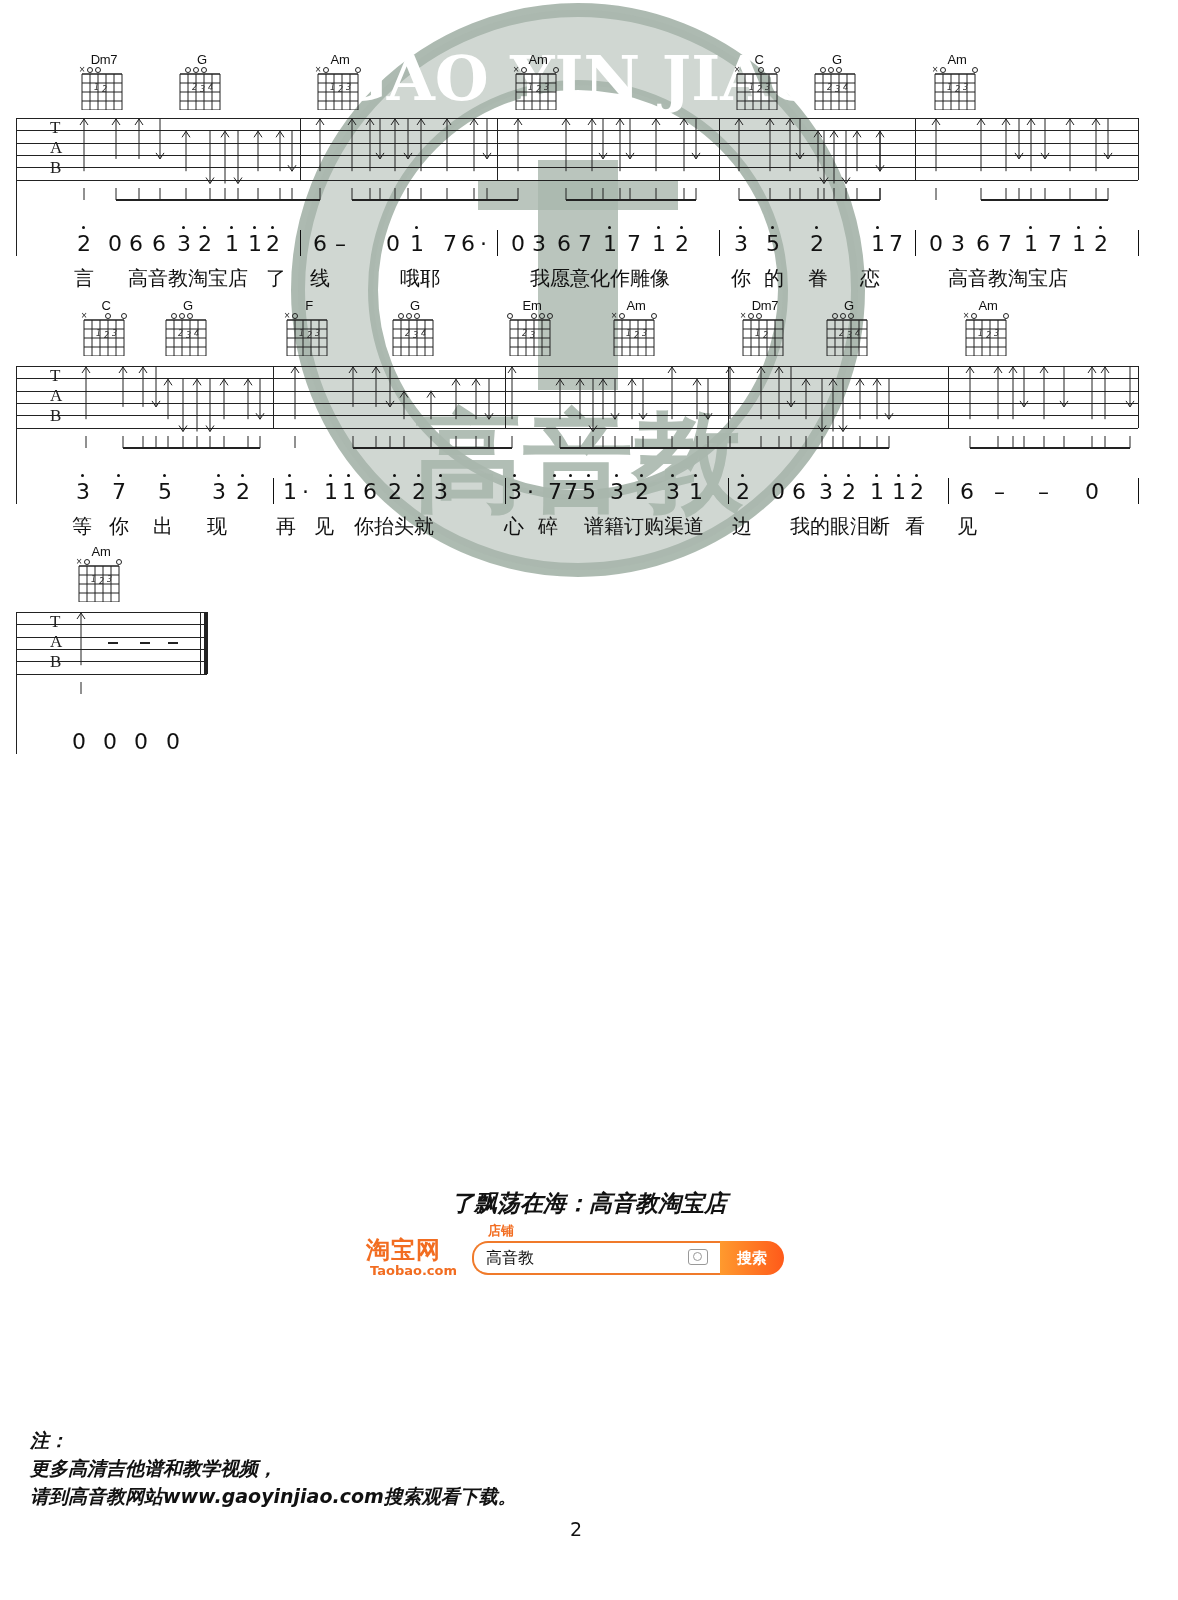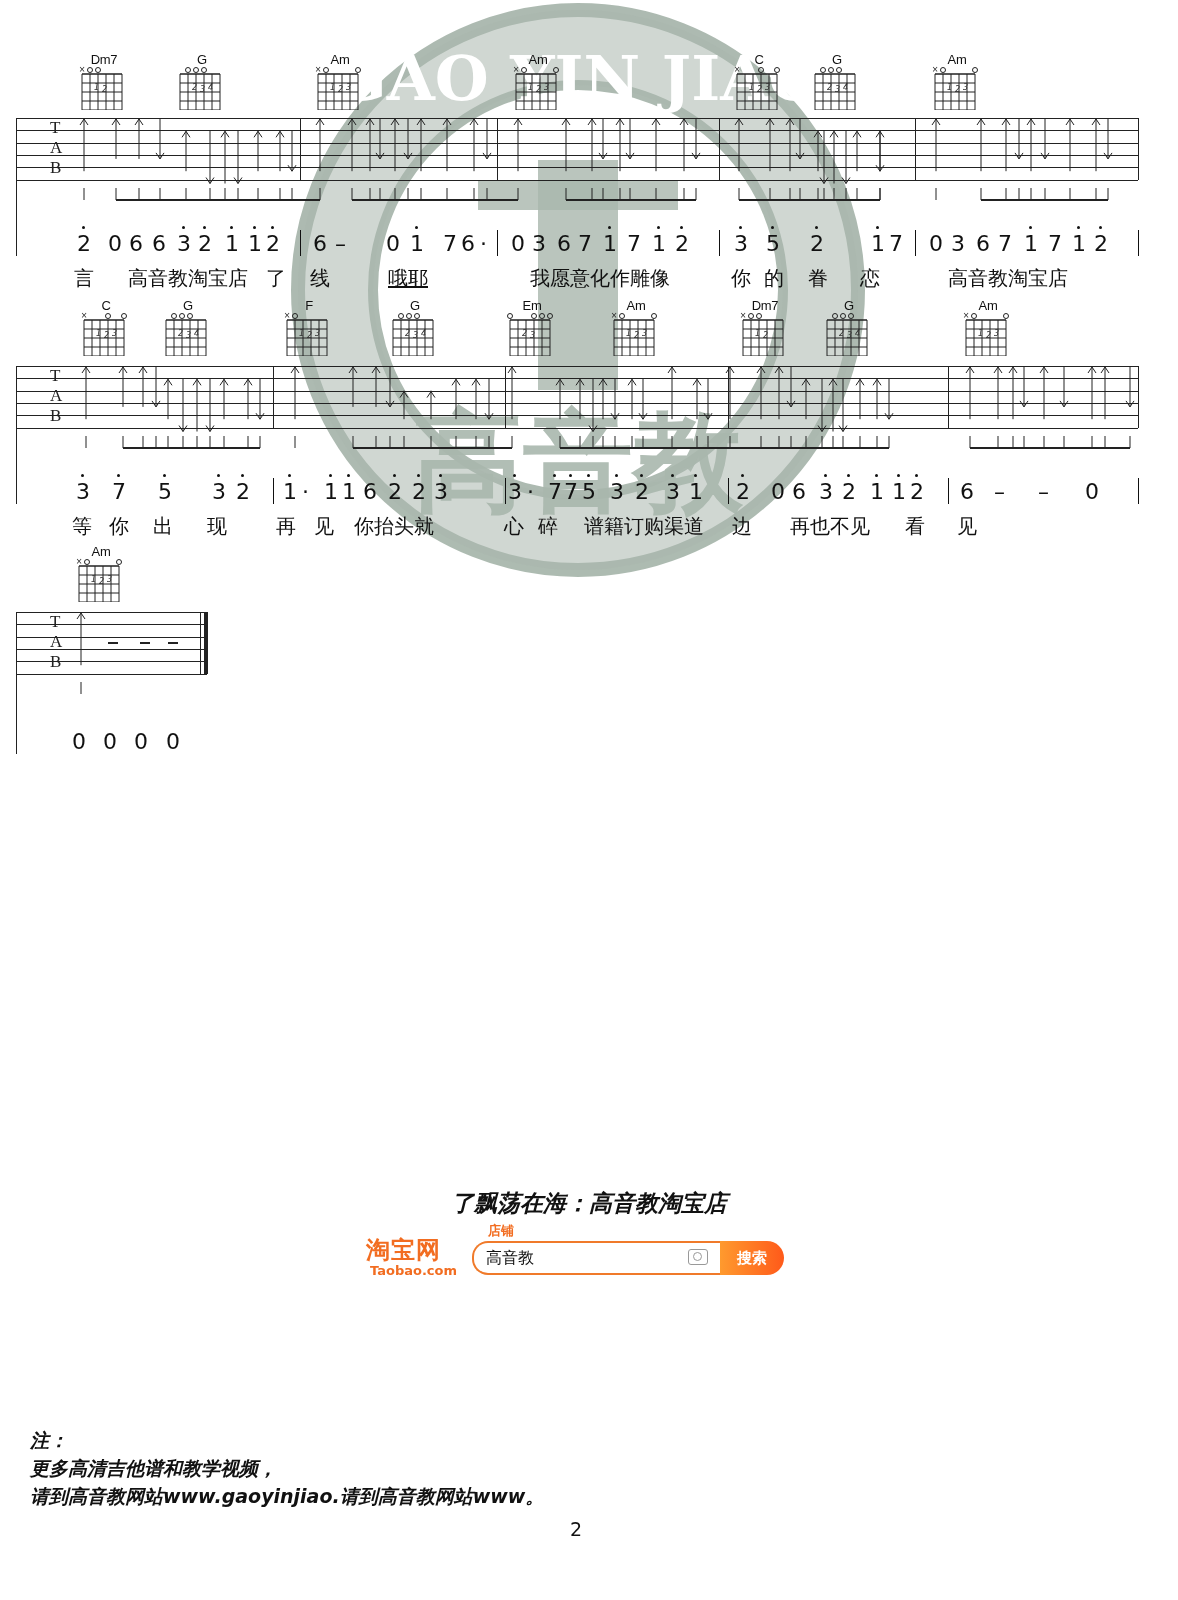--- a/index.html
+++ b/index.html
@@ -476,21 +476,21 @@
         <span class="vb" style="left: 300px; top: 0px;"></span>
         <span class="vb" style="left: 497px; top: 0px;"></span>
         <span class="vb" style="left: 719px; top: 0px;"></span>
         <span class="vb" style="left: 915px; top: 0px;"></span>
         <span class="vb" style="left: 1138px; top: 0px;"></span>
       </div>
       <span class="lyr" style="left: 74px; top: 267px;">言</span>
       <span class="lyr" style="left: 128px; top: 267px;">高音教淘宝店</span>
       <span class="lyr" style="left: 266px; top: 267px;">了</span>
       <span class="lyr" style="left: 310px; top: 267px;">线</span>
-      <span class="lyr" style="left: 388px; top: 267px; text-decoration: underline;">哦耶</span>
+      <span class="lyr" style="left: 400px; top: 267px;">哦耶</span>
       <span class="lyr" style="left: 530px; top: 267px;">我愿意化作雕像</span>
       <span class="lyr" style="left: 731px; top: 267px;">你</span>
       <span class="lyr" style="left: 764px; top: 267px;">的</span>
       <span class="lyr" style="left: 808px; top: 267px;">眷</span>
       <span class="lyr" style="left: 860px; top: 267px;">恋</span>
       <span class="lyr" style="left: 948px; top: 267px;">高音教淘宝店</span>
     </div>
     <div class="system" style="top: 0px;">
       <div class="chord" style="left: 76px; top: 298px;">
         <div class="nm">C</div>
@@ -977,21 +977,21 @@
       <span class="lyr" style="left: 109px; top: 515px;">你</span>
       <span class="lyr" style="left: 153px; top: 515px;">出</span>
       <span class="lyr" style="left: 207px; top: 515px;">现</span>
       <span class="lyr" style="left: 276px; top: 515px;">再</span>
       <span class="lyr" style="left: 314px; top: 515px;">见</span>
       <span class="lyr" style="left: 354px; top: 515px;">你抬头就</span>
       <span class="lyr" style="left: 504px; top: 515px;">心</span>
       <span class="lyr" style="left: 538px; top: 515px;">碎</span>
       <span class="lyr" style="left: 584px; top: 515px;">谱籍订购渠道</span>
       <span class="lyr" style="left: 732px; top: 515px;">边</span>
-      <span class="lyr" style="left: 790px; top: 515px;">再也不见</span>
+      <span class="lyr" style="left: 790px; top: 515px;">我的眼泪断</span>
       <span class="lyr" style="left: 905px; top: 515px;">看</span>
       <span class="lyr" style="left: 957px; top: 515px;">见</span>
     </div>
     <div class="system" style="top: 0px;">
       <div class="chord" style="left: 71px; top: 544px;">
         <div class="nm">Am</div>
         <svg width="60" height="44">
           <line x1="8" y1="8" x2="8" y2="44" stroke="#222" stroke-width="1"></line>
           <line x1="16" y1="8" x2="16" y2="44" stroke="#222" stroke-width="1"></line>
           <line x1="24" y1="8" x2="24" y2="44" stroke="#222" stroke-width="1"></line>
@@ -1050,14 +1050,14 @@
   <div class="en">Taobao.com</div>
 </div>
 <div class="tb-box">
   <span class="val">高音教</span>
   <span class="cam"></span>
 </div>
 <button class="tb-btn">搜索</button>
 
 <div class="note" style="top:1428px">注：</div>
 <div class="note" style="top:1456px">更多高清吉他谱和教学视频，</div>
-<div class="note" style="top:1484px">请到高音教网站www.gaoyinjiao.请到高音教网站www。</div>
+<div class="note" style="top:1484px">请到高音教网站www.gaoyinjiao.com搜索观看下载。</div>
 <div class="pnum">2</div>
 
 </body></html>

